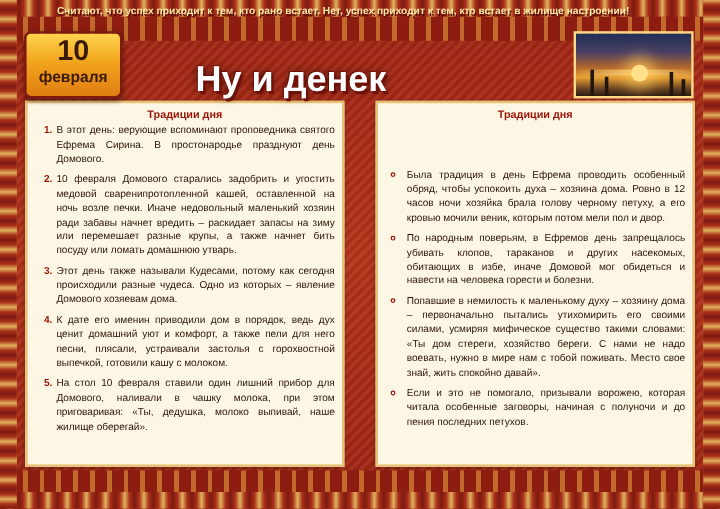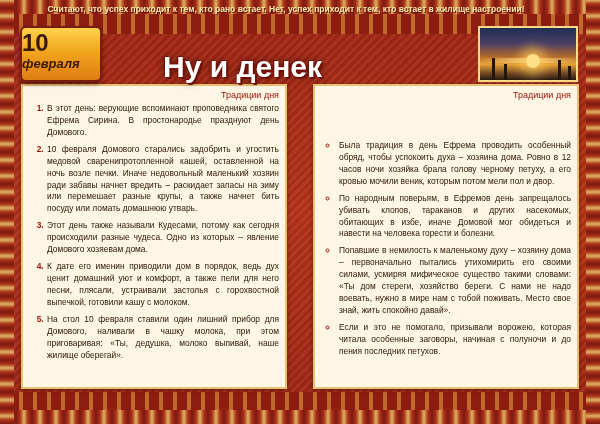--- a/index.html
+++ b/index.html
@@ -82,35 +82,35 @@
   
   .date-badge {
     position: absolute;
     left: 20px; top: 26px;
     width: 78px; height: 52px;
     border-radius: 6px;
     background: linear-gradient(180deg, #ffd34d 0%, #f2a51e 45%, #e07d12 100%);
     border: 2px solid #7d1a10;
     box-shadow: 0 2px 4px rgba(0,0,0,0.45);
     z-index: 6;
+    text-align: center;
     color: #2a1606;
   }
   .date-day {
     font-size: 24px;
     font-weight: bold;
     line-height: 26px;
     margin-top: 2px;
     color: #3a1a06;
   }
   .date-month {
     font-size: 13px;
     font-weight: bold;
     line-height: 15px;
     color: #3a1a06;
-    font-style: italic;
   }
 
   
   .main-title {
     position: absolute;
     left: 105px; top: 45px;
     width: 275px; height: 44px;
     display: flex; align-items: center; justify-content: center;
     font-size: 30px;
     font-weight: bold;
@@ -161,23 +161,23 @@
     box-sizing: border-box;
     box-shadow: 0 1px 4px rgba(0,0,0,0.4);
     z-index: 5;
     padding: 4px 6px 4px 6px;
     overflow: hidden;
   }
   .col-left { left: 21px; }
   .col-right { right: 21px; }
 
   .col-head {
-    text-align: right;
+    text-align: center;
     font-size: 9px;
-    font-weight: normal;
+    font-weight: bold;
     color: #9c1206;
     margin-bottom: 3px;
   }
 
   ol.items, ul.items {
     margin: 0;
     padding-left: 17px;
     font-size: 8.4px;
     line-height: 1.42;
     color: #2a1404;

